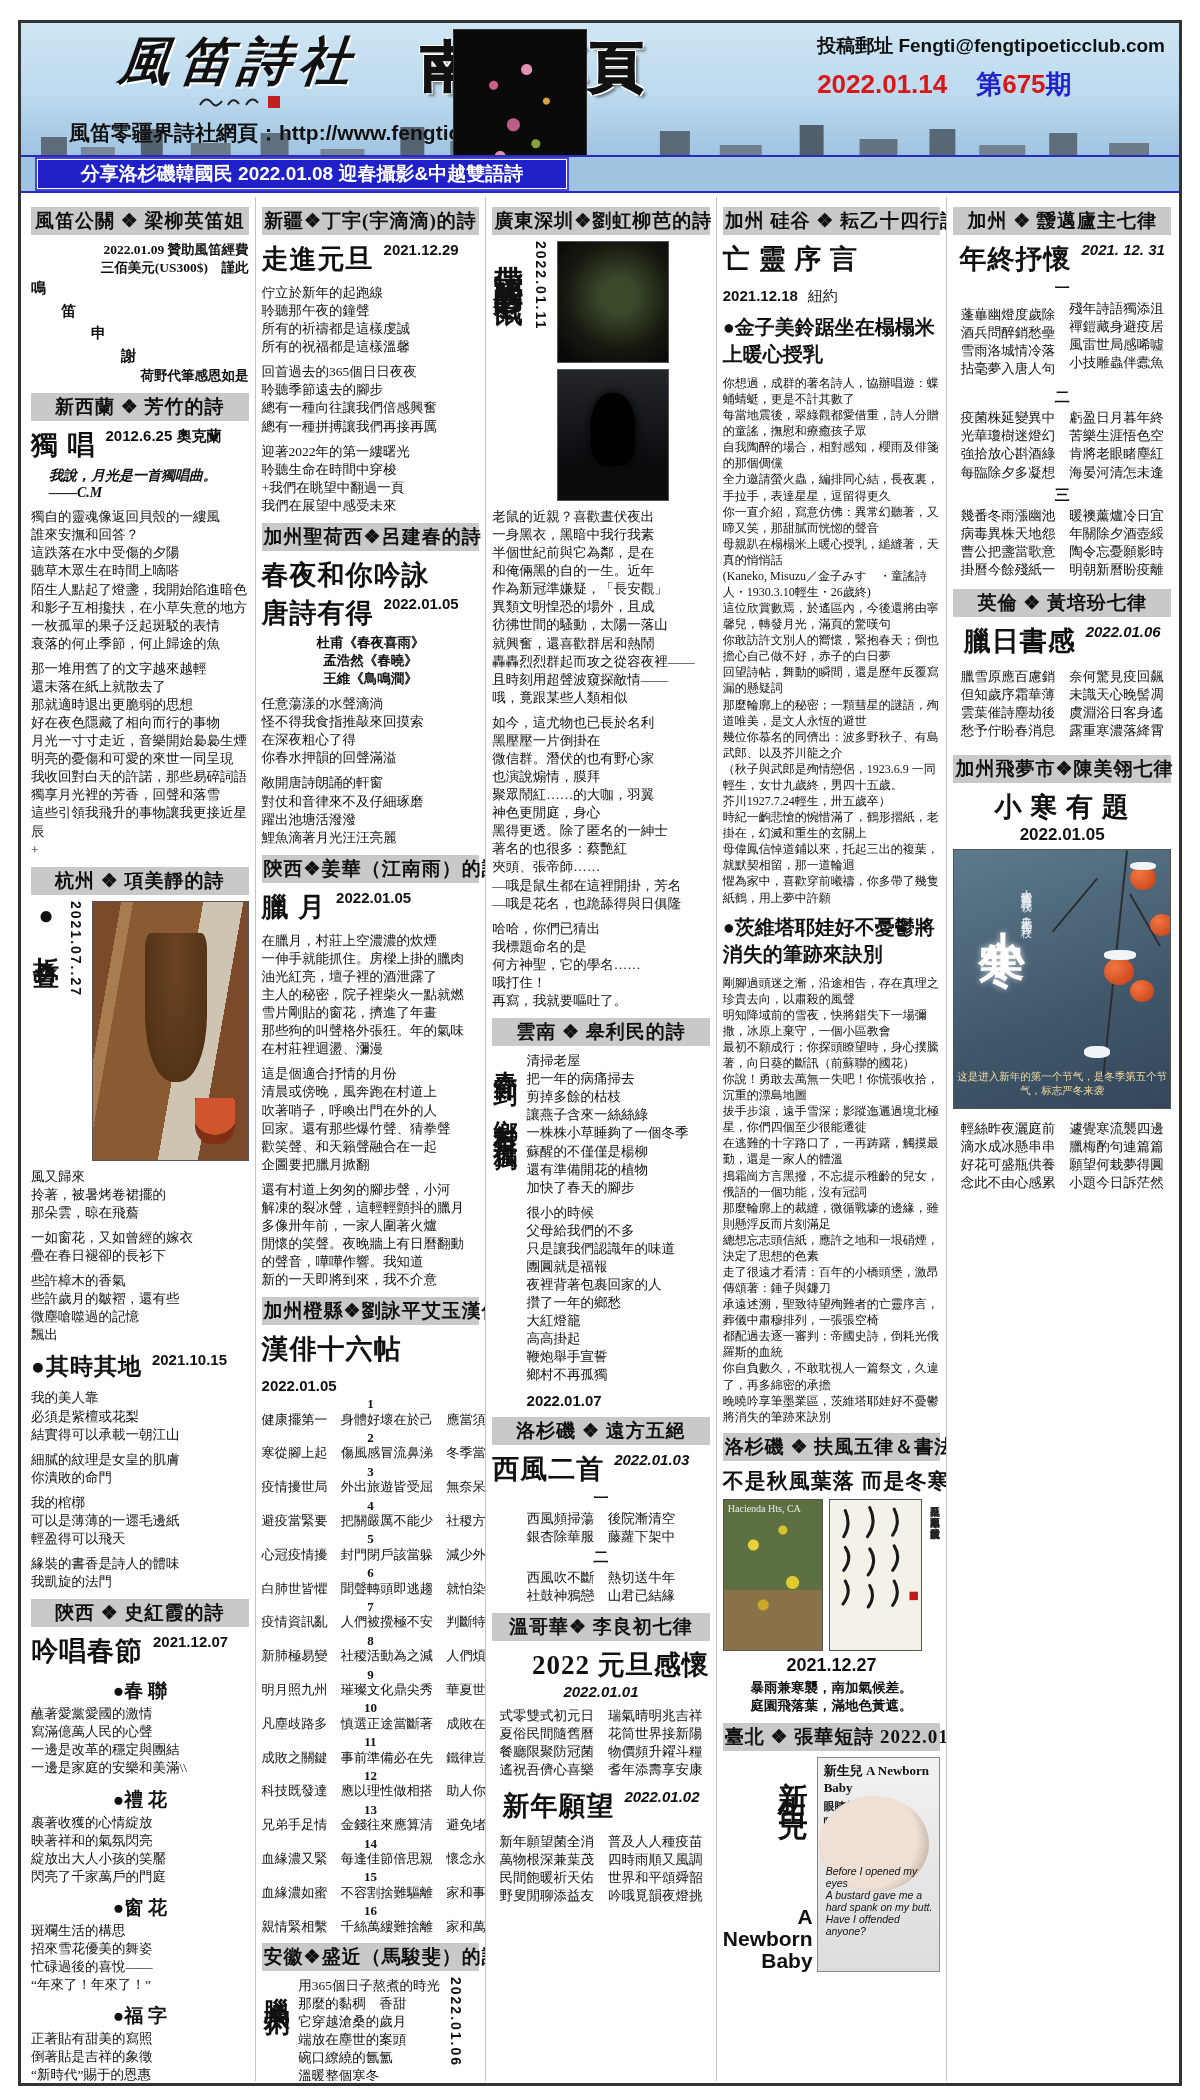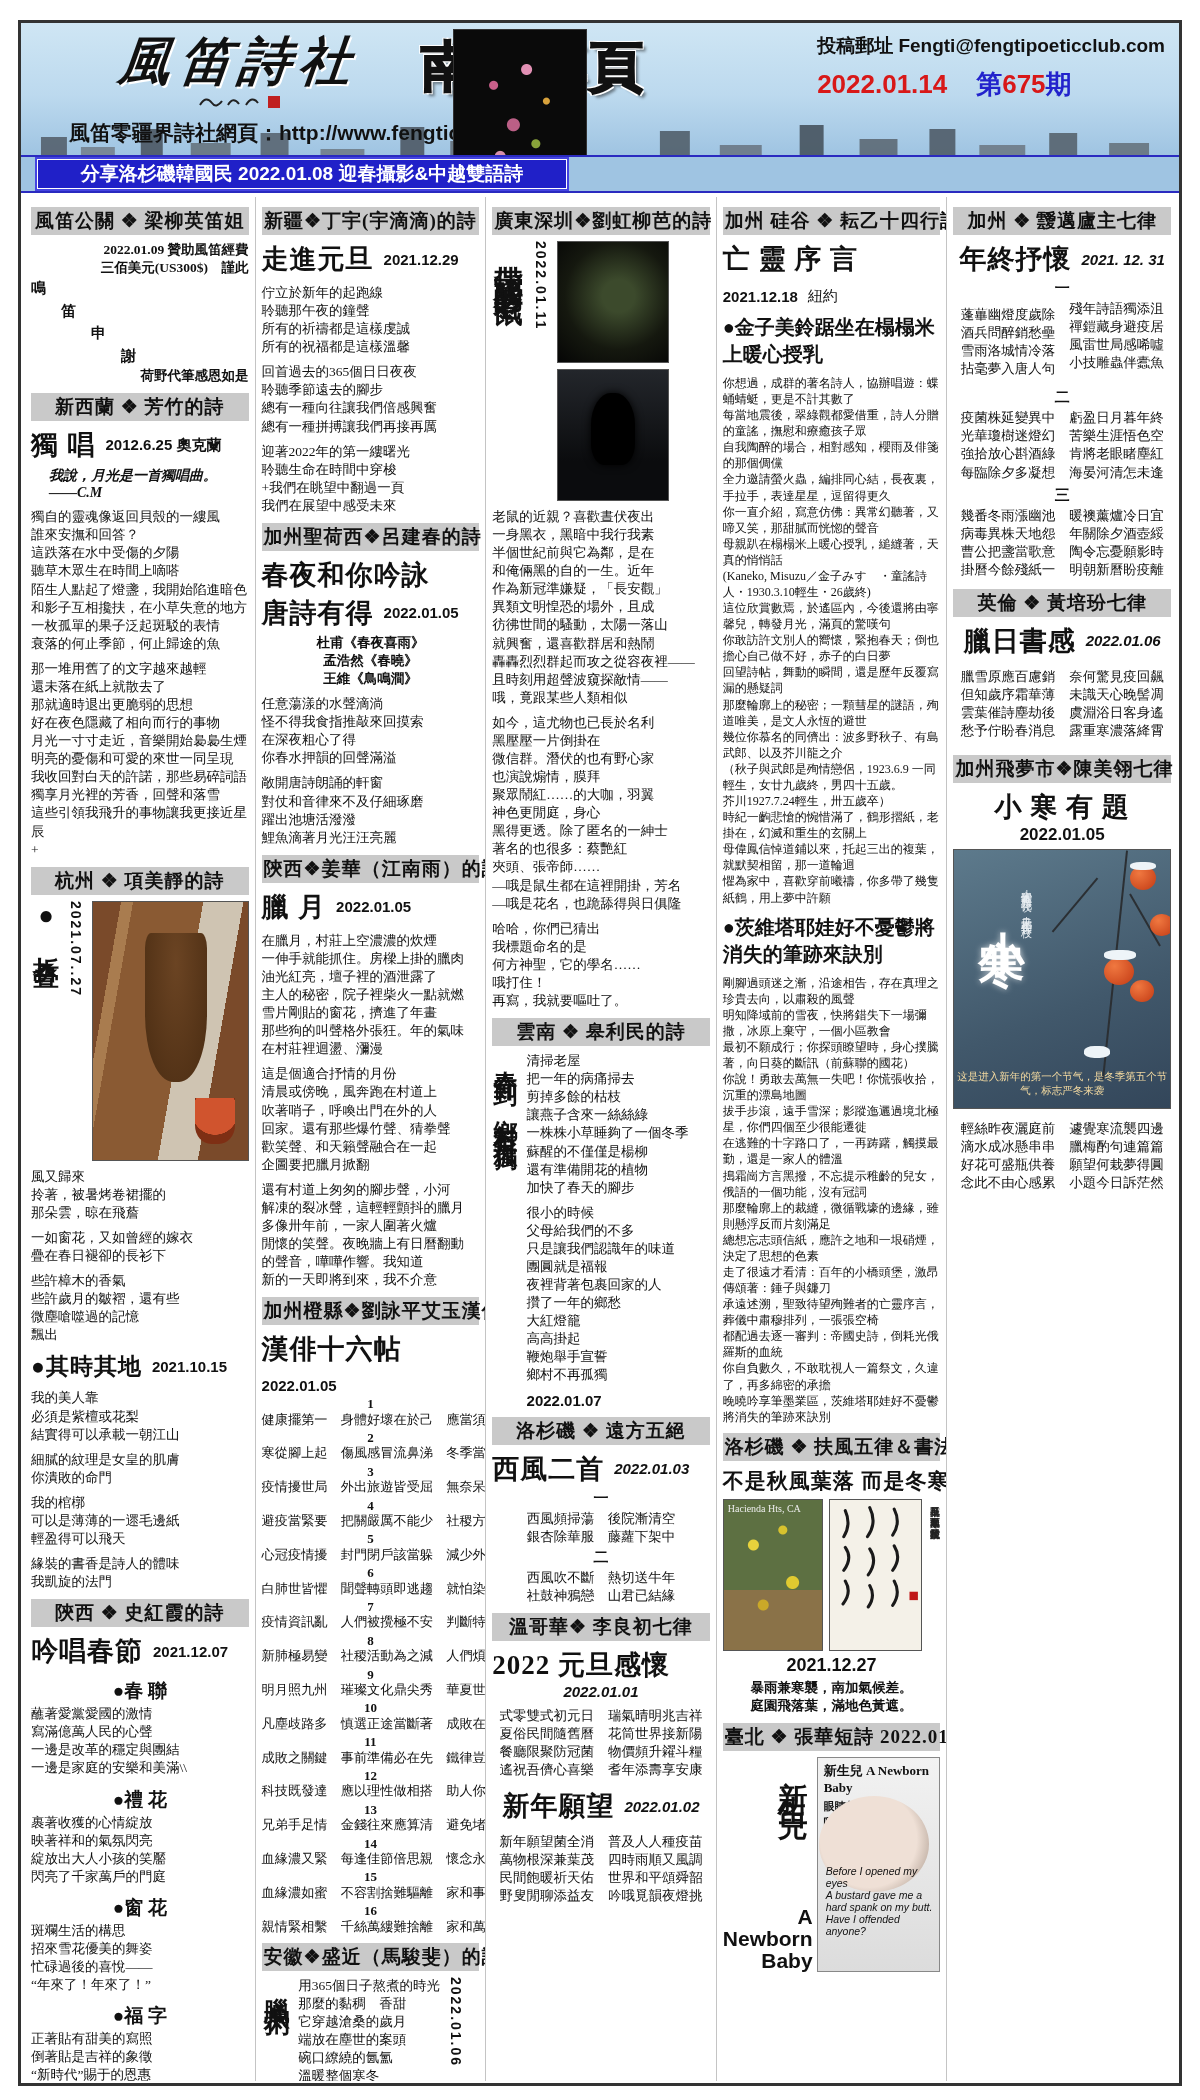--- a/index.html
+++ b/index.html
@@ -38,21 +38,21 @@
   
   .cols{flex:1;display:flex;overflow:hidden;padding:4px 2px 2px 4px;}
   .col{flex:1 1 0;padding:2px 6px 0 6px;overflow:hidden;}
   .col + .col{border-left:1px solid #c4c4c4;}
   .bar{background:#c9c9c9;color:#111;font-size:19px;font-weight:bold;text-align:center;
        padding:1px 2px;margin:8px 0 6px 0;letter-spacing:1px;white-space:nowrap;}
   .ptitle{font-size:27px;font-weight:900;letter-spacing:1px;font-family:"Liberation Sans",sans-serif;}
   .ptitle.serif{font-family:"Liberation Serif",serif;}
   .pdate{font-size:15px;font-weight:bold;font-family:"Liberation Sans",sans-serif;}
   .pdate.it{font-style:italic;}
-  .trow{display:flex;align-items:center;gap:10px;margin:2px 0 2px 0;flex-wrap:wrap;}
+  .trow{display:flex;align-items:flex-start;gap:10px;margin:2px 0 2px 0;flex-wrap:wrap;}
   .stanza{font-size:13.5px;line-height:1.34;white-space:pre-line;margin:7px 0;}
   .stanza.b{font-weight:bold;text-align:right;}
   .stanza.center{text-align:center;}
   .stanza.small{font-size:12px;}
   .epi{font-style:italic;font-weight:bold;font-size:14px;white-space:pre-line;margin:4px 0 6px 18px;}
   .subt{font-size:19px;font-weight:900;text-align:center;margin-top:9px;}
   .stair{white-space:pre;font-size:15px;font-weight:bold;line-height:1.5;}
   .vblock{display:flex;gap:8px;align-items:flex-start;}
   .vtitle{writing-mode:vertical-rl;text-orientation:upright;font-size:26px;font-weight:900;letter-spacing:6px;line-height:1.1;}
   .vtitle.huge{font-size:30px;}
@@ -501,21 +501,21 @@
        <span class="pdate it">2022.01.03</span>
      </div>
      <div class="snum">一</div>
      <div class="stanza center" style="margin:2px 0">西風頻掃蕩　後院漸清空
 銀杏除華服　藤蘿下架中</div>
      <div class="snum">二</div>
      <div class="stanza center" style="margin:2px 0">西風吹不斷　熱切送牛年
 社鼓神鴉戀　山君已結緣</div>
 
      <div class="bar">溫哥華❖ 李良初七律</div>
-     <div class="ptitle serif" style="text-align:left">2022 元旦感懷</div>
+     <div class="ptitle serif" style="text-align:right">2022 元旦感懷</div>
      <div class="pdate it" style="text-align:center">2022.01.01</div>
      <div class="pair">
        <div class="stanza">式零雙式初元日
 夏俗民間隨舊曆
 餐廳限聚防冠菌
 遙祝吾儕心喜樂</div>
        <div class="stanza">瑞氣晴明兆吉祥
 花筒世界接新陽
 物價頻升糴斗糧
 耆年添壽享安康</div>

